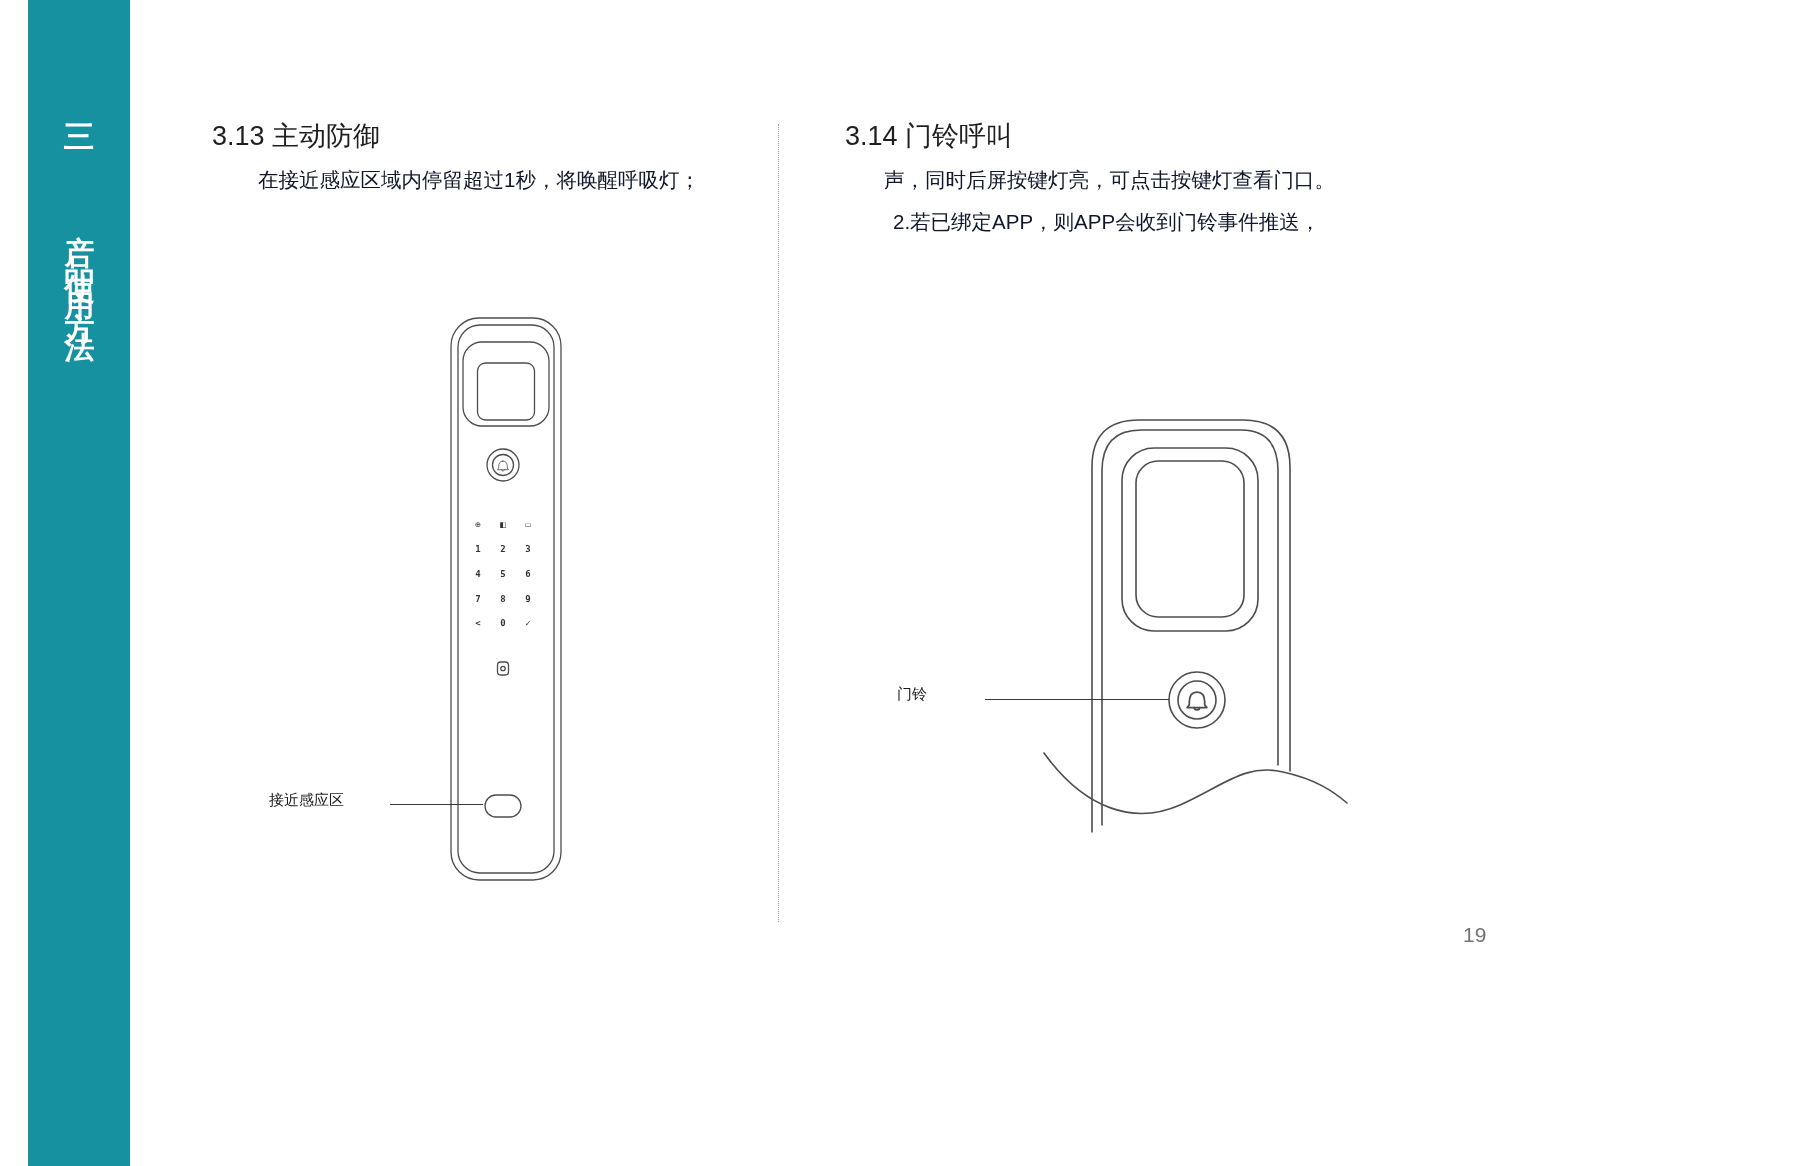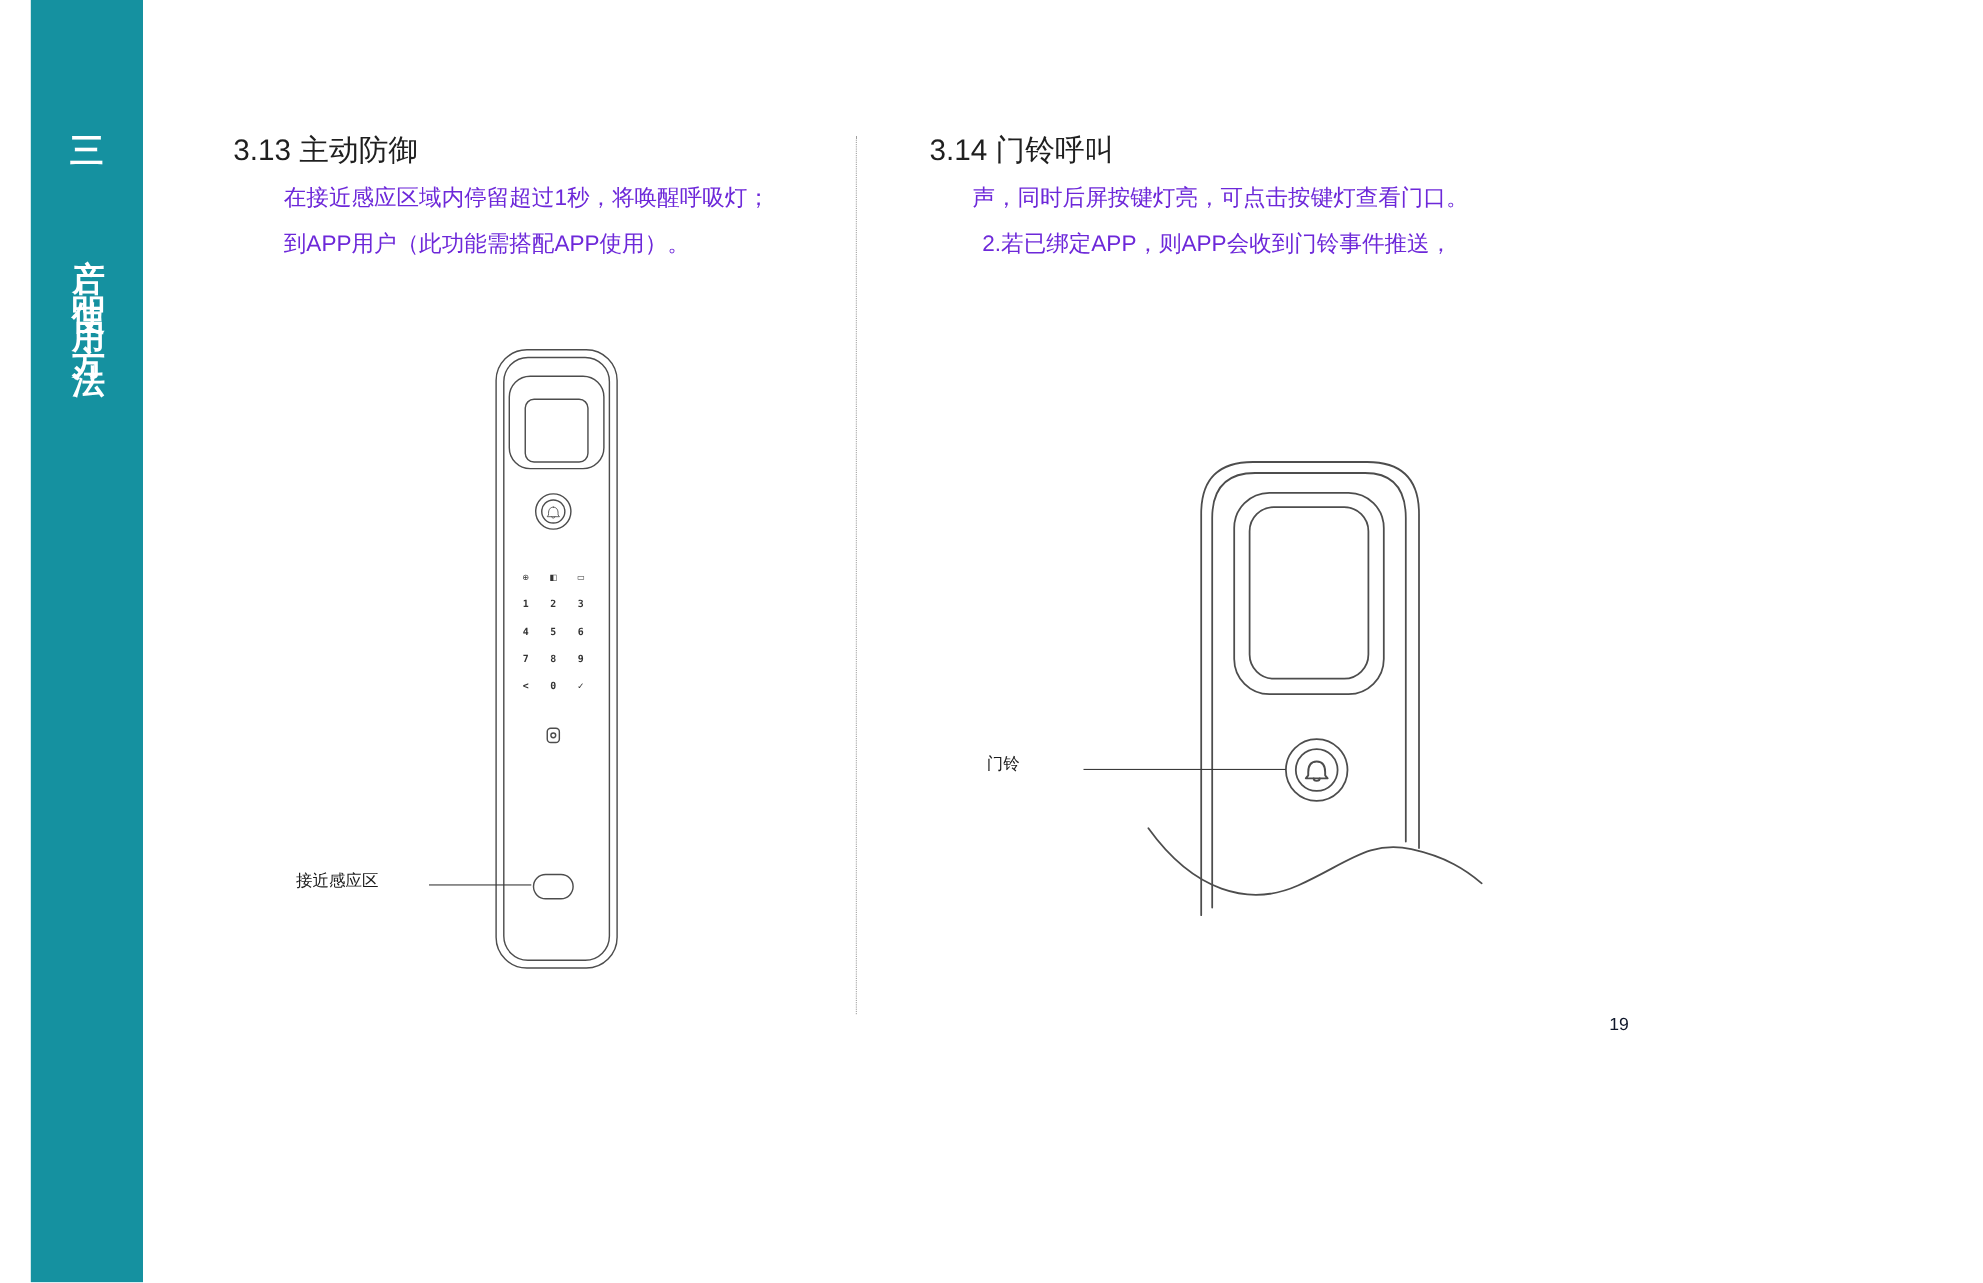--- a/index.html
+++ b/index.html
@@ -14,25 +14,25 @@
   }
   .sidebar-section { margin-top:116px; font-size:31px; font-weight:700; color:#ffffff; }
   .sidebar-title {
     margin-top:54px; display:inline-block; writing-mode:vertical-lr;
     letter-spacing:19px; font-size:30px; font-weight:700; color:#ffffff;
   }
   
   .divider { position:absolute; left:778px; top:124px; height:798px; width:0; border-left:1px dotted #9f9f9f; }
   .heading { position:absolute; margin:0; font-size:27px; font-weight:500; color:#1f1f1f; }
   .body-block { position:absolute; }
-  .body-block p { margin:0; font-size:20.5px; line-height:42px; color:#6d28d9; }
+  .body-block p { margin:0; font-size:20.5px; line-height:42px; color:#0f172a; }
   .body-right p:nth-child(2), .body-right p:nth-child(4) { padding-left:9px; }
   .callout-label { position:absolute; font-size:15px; color:#1a1a1a; }
   .callout-line { position:absolute; height:0; border-top:1.5px solid #3a3a3a; }
-  .page-number { position:absolute; left:1463px; top:923px; font-size:16px; color:#0f172a; }
+  .page-number { position:absolute; left:1463px; top:923px; font-size:21px; color:#737373; }
   
   .illu { position:absolute; }
   .ln  { fill:none; stroke:#4d4d4d; stroke-width:1.3; stroke-linecap:round; stroke-linejoin:round; }
   .ln2 { fill:none; stroke:#4d4d4d; stroke-width:1.6; stroke-linecap:round; stroke-linejoin:round; }
   .kp  { font-size:9px; font-weight:700; fill:#333333; text-anchor:middle;
          font-family:"DejaVu Sans Mono","DejaVu Sans",monospace; }
   .kpi { font-size:7.5px; font-weight:400; fill:#333333; text-anchor:middle;
          font-family:"DejaVu Sans",sans-serif; }
 </style>
 </head>
@@ -44,21 +44,20 @@
     <div class="sidebar-section">三</div>
     <div class="sidebar-title">产品使用方法</div>
   </aside>
 
   <div class="divider"></div>
 
   <h2 class="heading" style="left:212px; top:118px;">3.13 主动防御</h2>
 
   <div class="body-block body-left" style="left:258px; top:159px;">
     <p>在接近感应区域内停留超过1秒，将唤醒呼吸灯；</p>
-    <p>到APP用户（此功能需搭配APP使用）。</p>
   </div>
 
   <svg class="illu" style="left:449px; top:316px;" width="114" height="566" viewBox="0 0 114 566">
 
     <rect class="ln" x="2" y="2" width="110" height="562" rx="28"></rect>
     <rect class="ln" x="9" y="9" width="96" height="548" rx="22"></rect>
 
     <rect class="ln" x="14" y="26" width="86" height="84" rx="19"></rect>
     <rect class="ln" x="28.5" y="47" width="57" height="57" rx="8"></rect>
 

